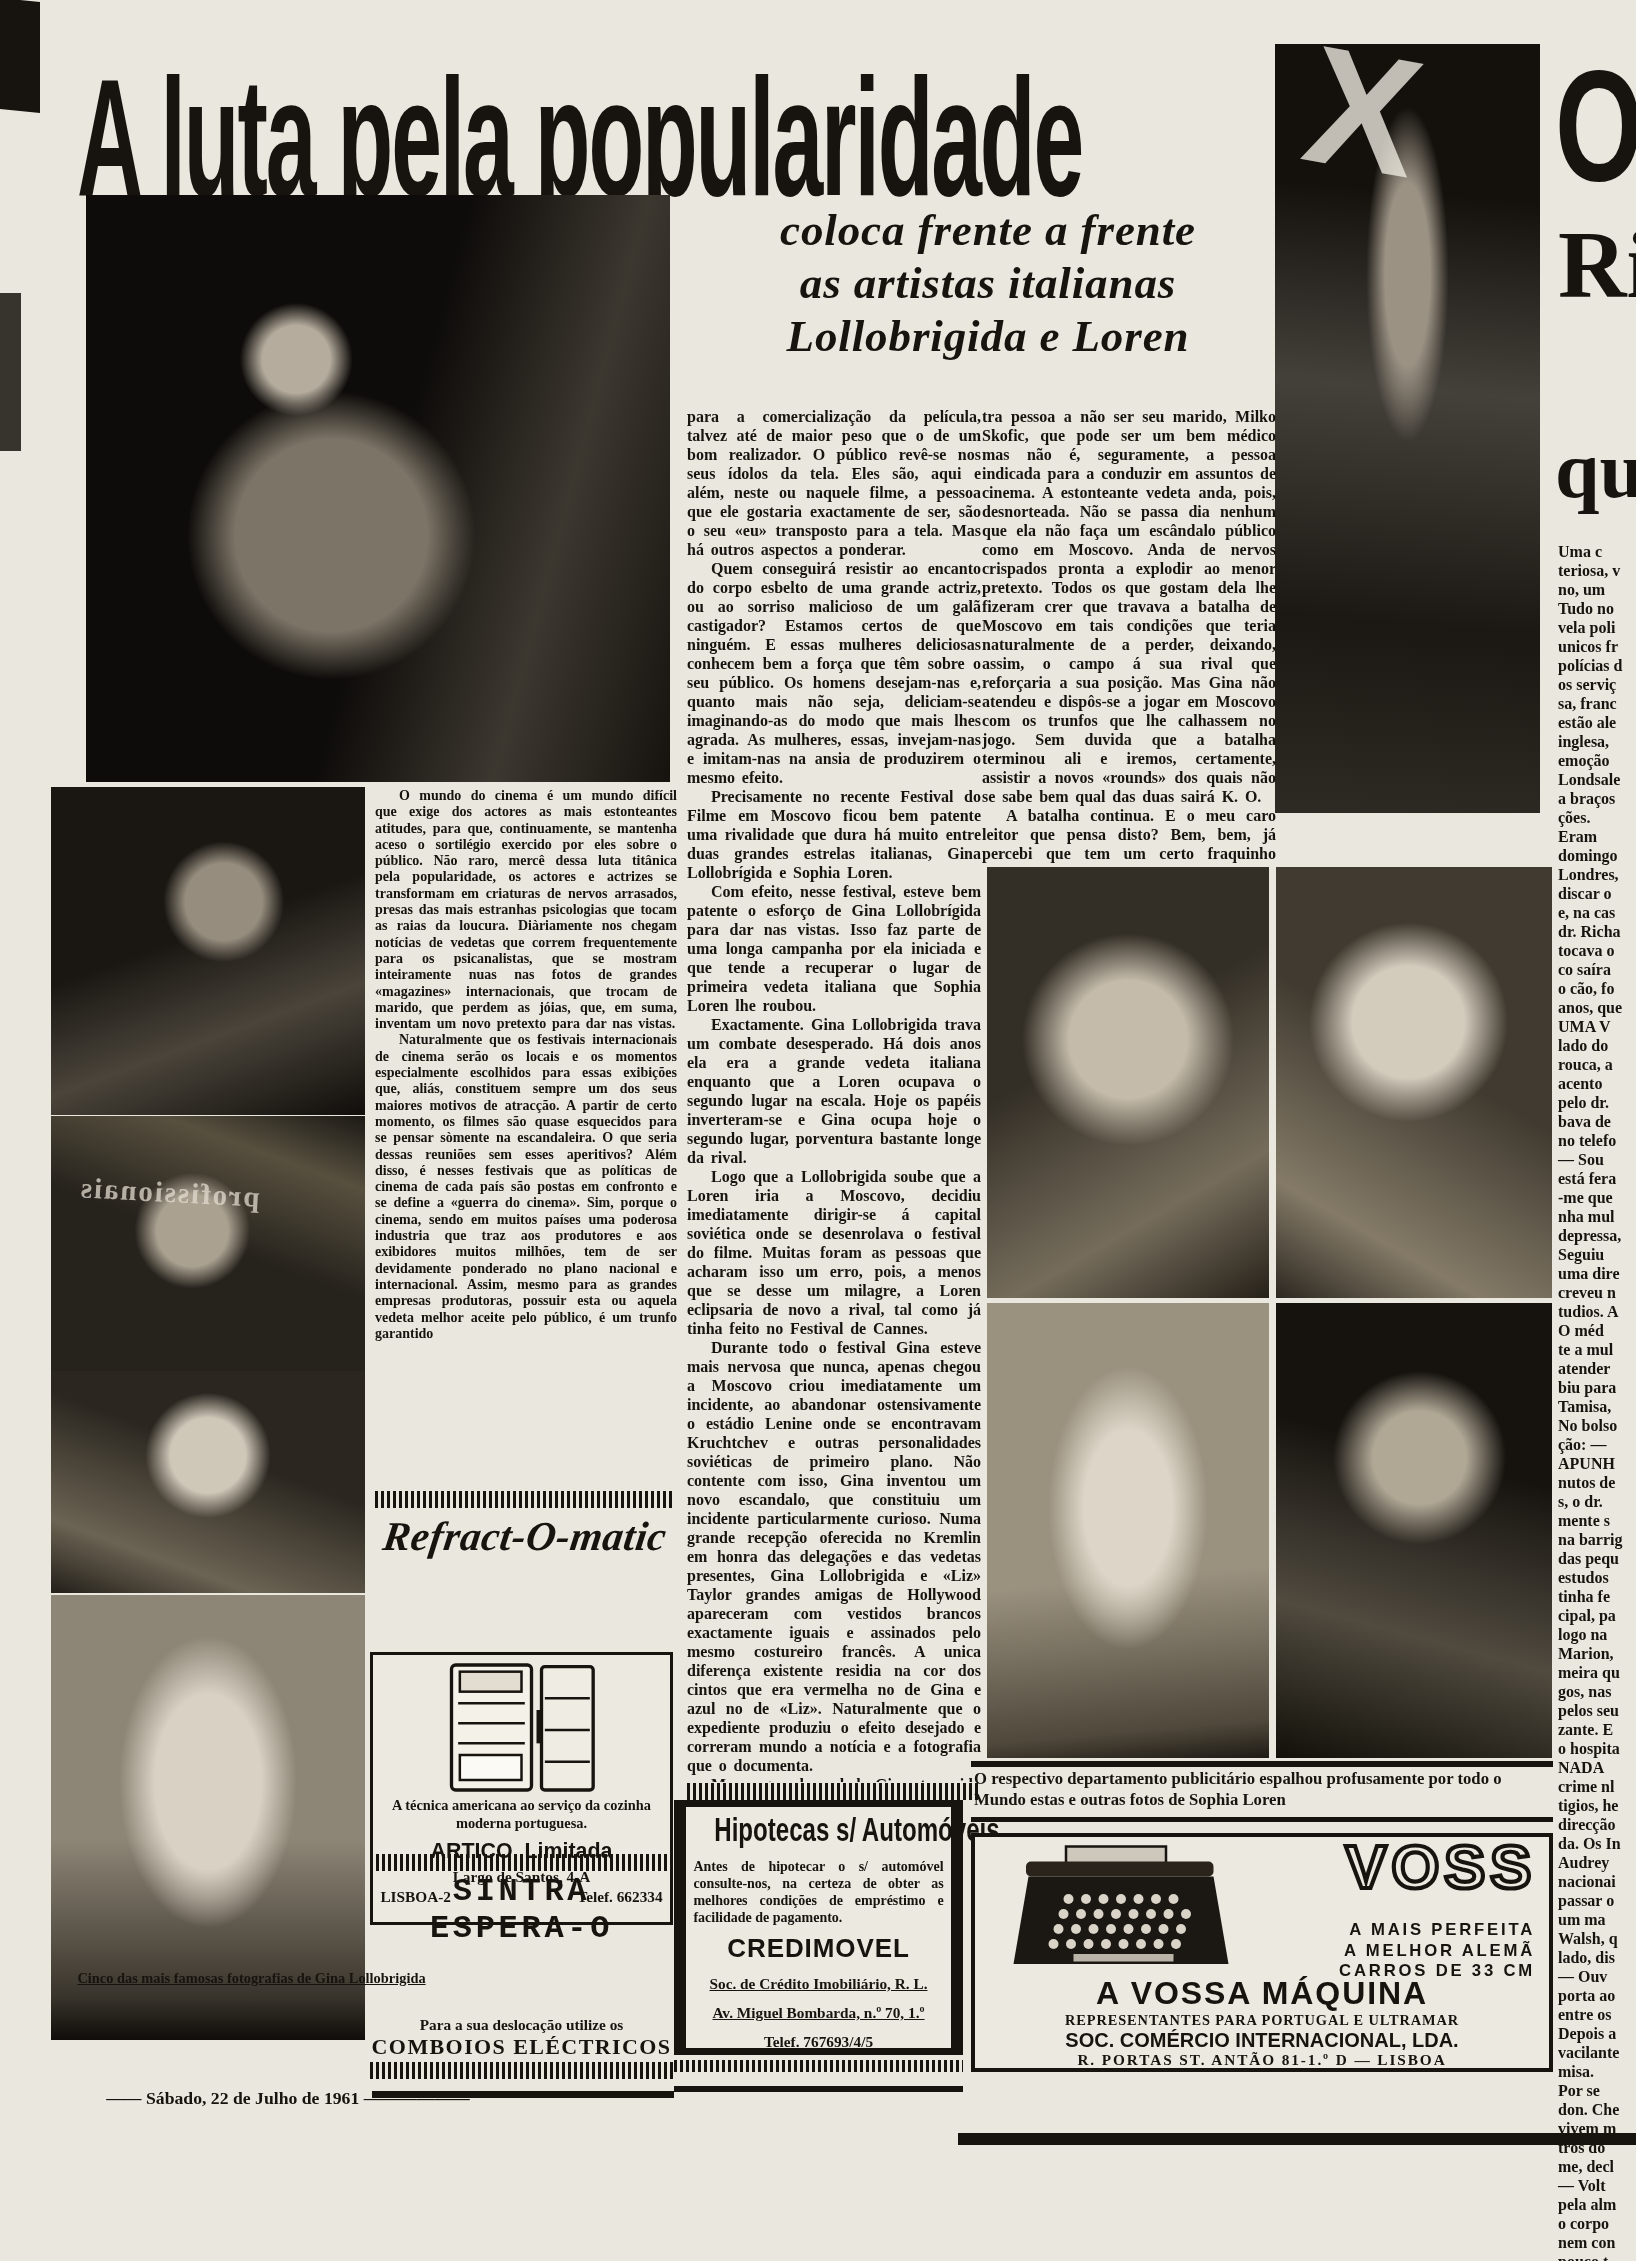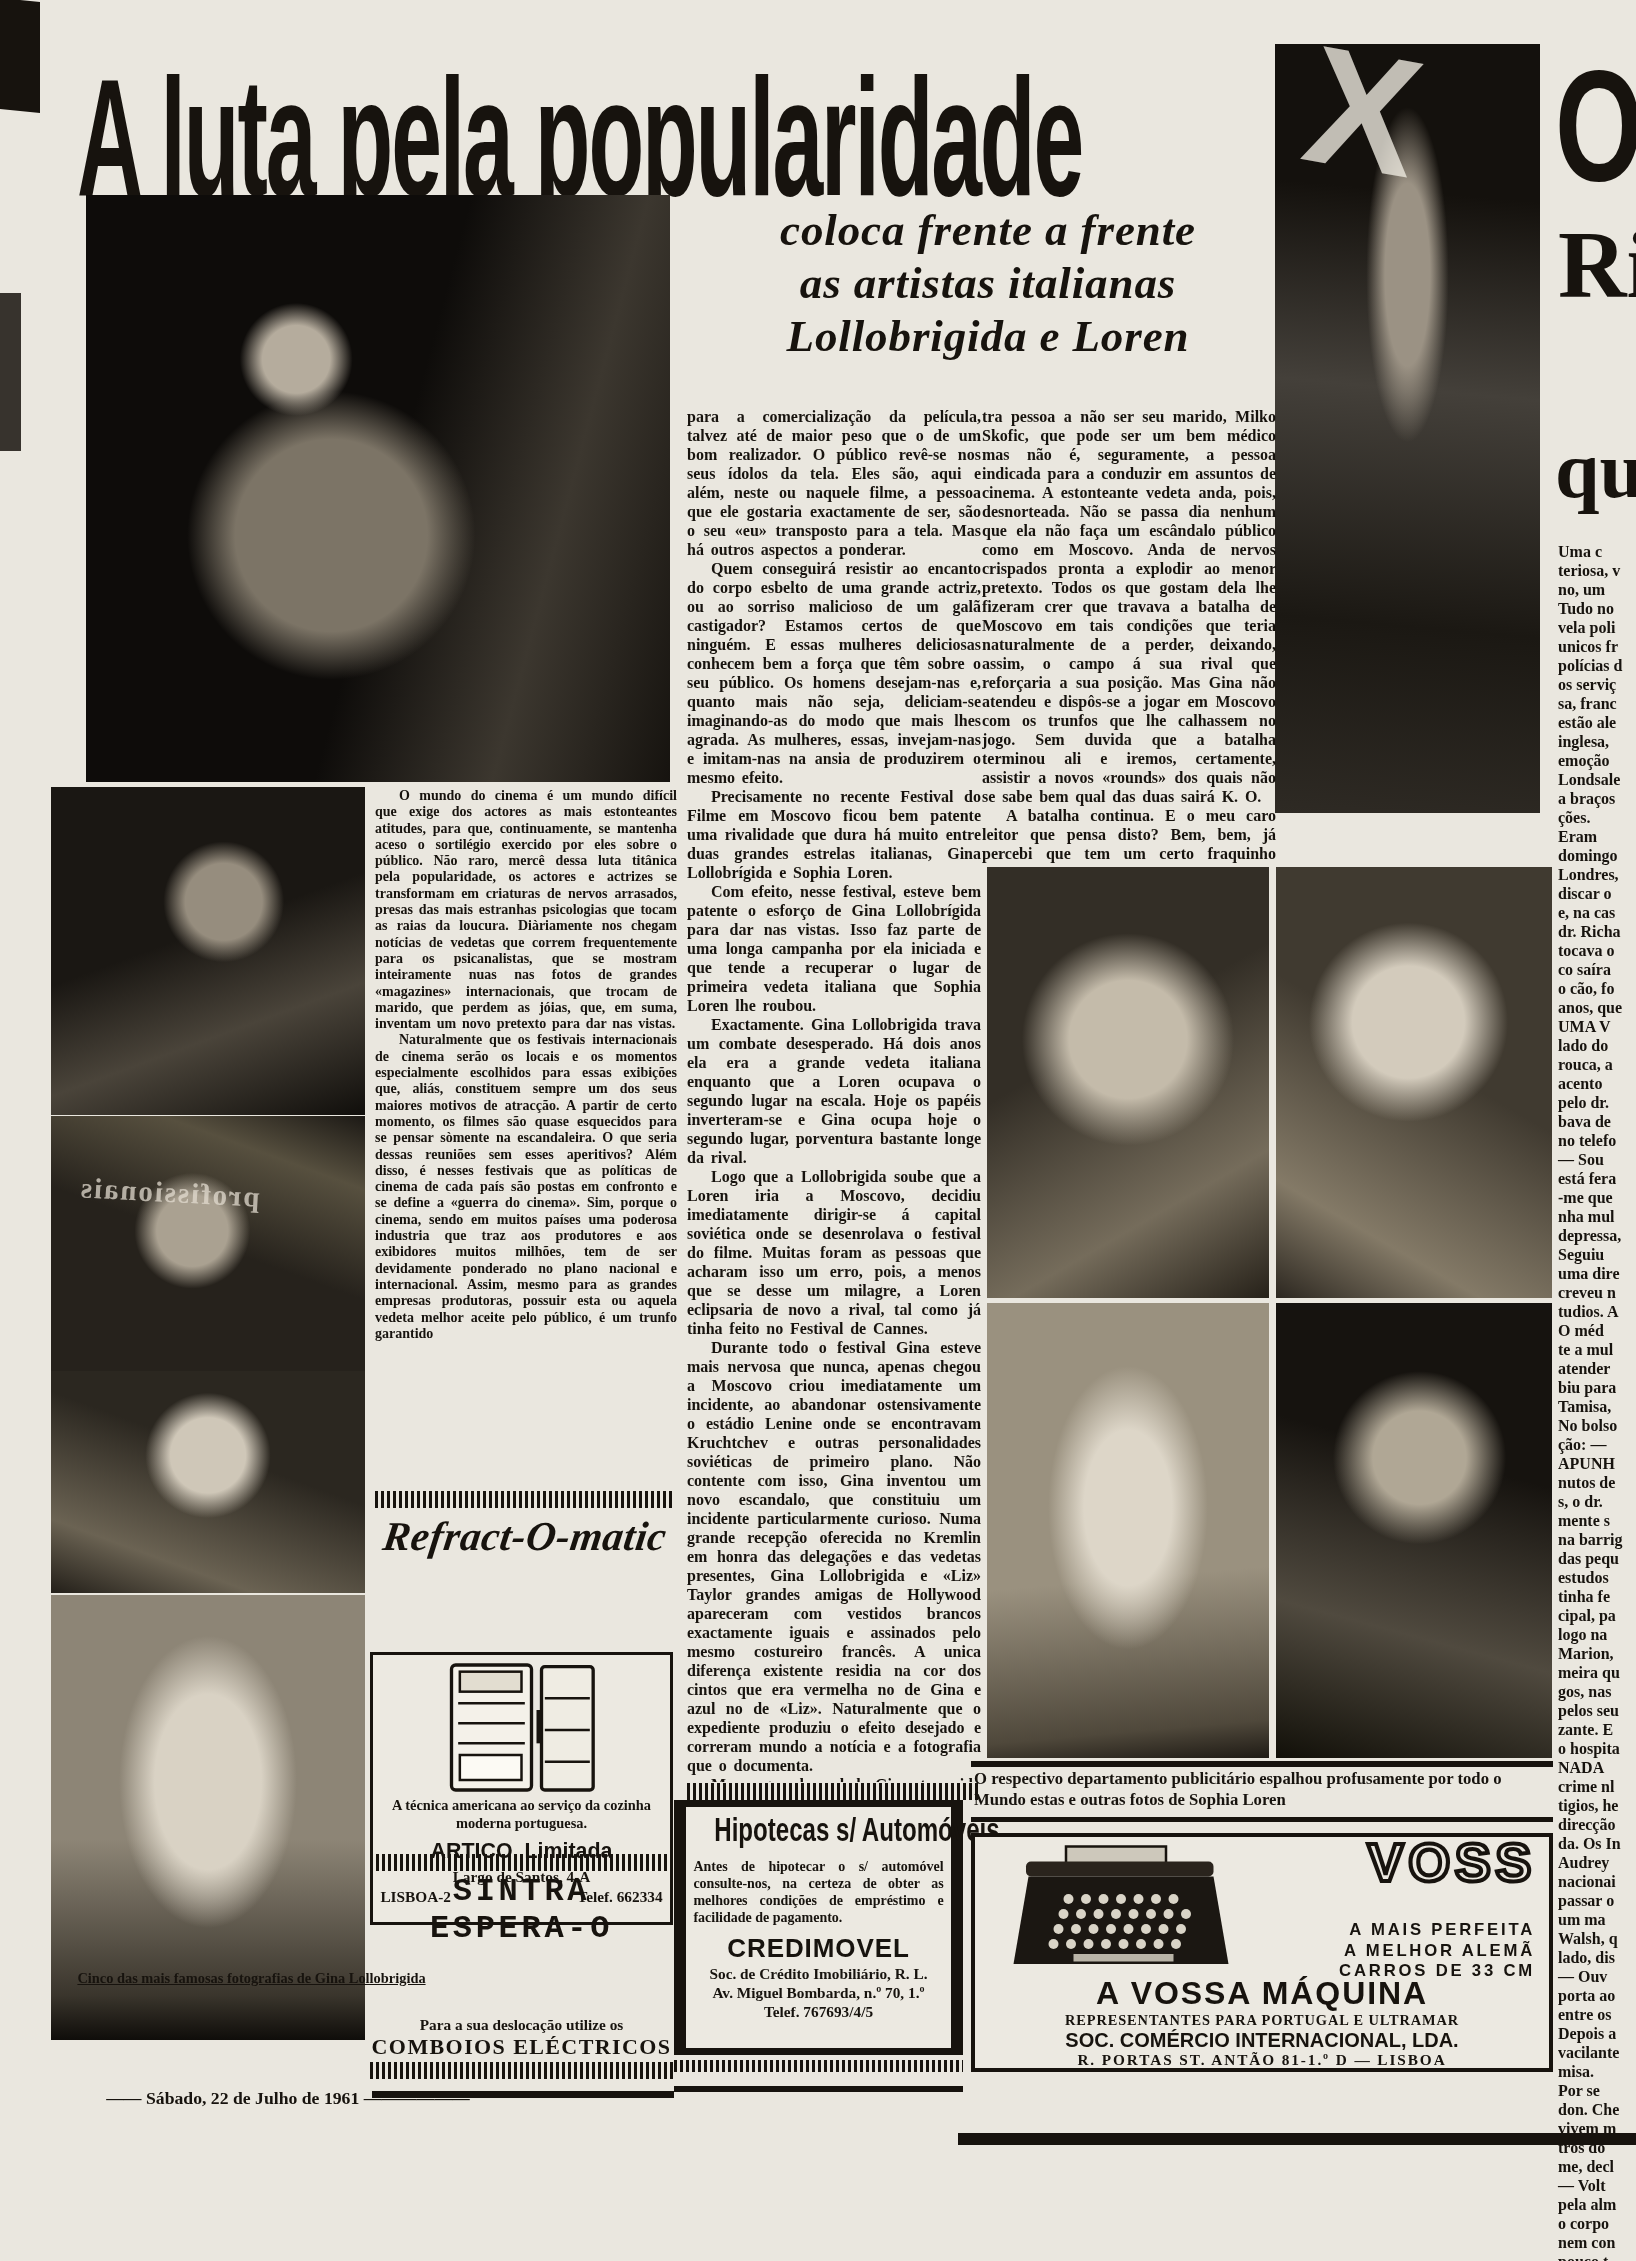--- a/index.html
+++ b/index.html
@@ -78,25 +78,25 @@
       font-weight:bold;font-size:32px;letter-spacing:3.7px;}
   .sintra-l1{left:370px;top:2016px;width:303px;text-align:center;font-weight:bold;font-size:15.3px;}
   .sintra-l2{left:370px;top:2034px;width:303px;text-align:center;font-weight:bold;font-size:22px;letter-spacing:1.4px;}
   
   .cred{left:674px;top:1800px;width:289px;height:255px;border:solid #17130e;border-width:7.4px 12px;
       box-sizing:border-box;background:#ece9e1;padding:3.7px 7.4px;text-align:center;}
   .cred .title{font-family:"Liberation Sans",sans-serif;font-weight:bold;font-size:29px;white-space:nowrap;
       transform:scale(0.83,1.15);transform-origin:50% 0;}
   .cred .body{font-size:14px;font-weight:bold;text-align:justify;line-height:17px;margin-top:14px;text-align-last:left;}
   .cred .brand{font-family:"Liberation Sans",sans-serif;font-weight:bold;font-size:26px;letter-spacing:0.9px;margin-top:7.4px;}
-  .cred .l{font-size:15.3px;font-weight:bold;margin-top:1px;white-space:nowrap;}
+  .cred .l{font-size:15.3px;font-weight:bold;margin-top:11px;white-space:nowrap;text-decoration:underline;}
   
   .voss{left:971px;top:1833px;width:582px;height:239px;border:4.6px solid #17130e;box-sizing:border-box;background:#ece9e1;}
   .voss-logo{position:absolute;right:13px;top:-6.5px;font-family:"Liberation Sans",sans-serif;font-weight:bold;
-      font-size:54px;letter-spacing:4.6px;color:#17130e;}
+      font-size:62px;letter-spacing:4.6px;color:#17130e;}
   @supports(-webkit-text-stroke:1px #000){.voss-logo{-webkit-text-stroke:4.2px #17130e;color:#ece9e1;}}
   .voss-slogans{position:absolute;right:14px;top:83px;text-align:right;font-family:"Liberation Sans",sans-serif;
       font-weight:bold;font-size:16.7px;line-height:20.5px;letter-spacing:2.8px;white-space:pre-line;}
   .voss-head{position:absolute;left:0;right:0;top:138px;text-align:center;font-family:"Liberation Sans",sans-serif;
       font-weight:bold;font-size:32px;letter-spacing:1.9px;}
   .voss-rep{position:absolute;left:0;right:0;top:175px;text-align:center;font-weight:bold;font-size:14.4px;letter-spacing:0.9px;}
   .voss-co{position:absolute;left:0;right:0;top:192px;text-align:center;font-family:"Liberation Sans",sans-serif;
       font-weight:bold;font-size:20px;}
   .voss-addr{position:absolute;left:0;right:0;top:214px;text-align:center;font-weight:bold;font-size:15.3px;letter-spacing:1.9px;}
   

